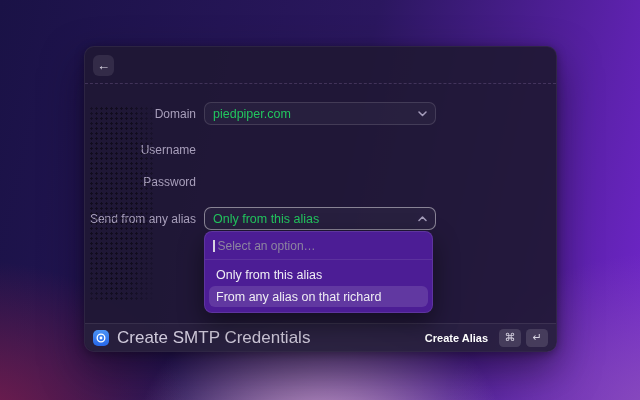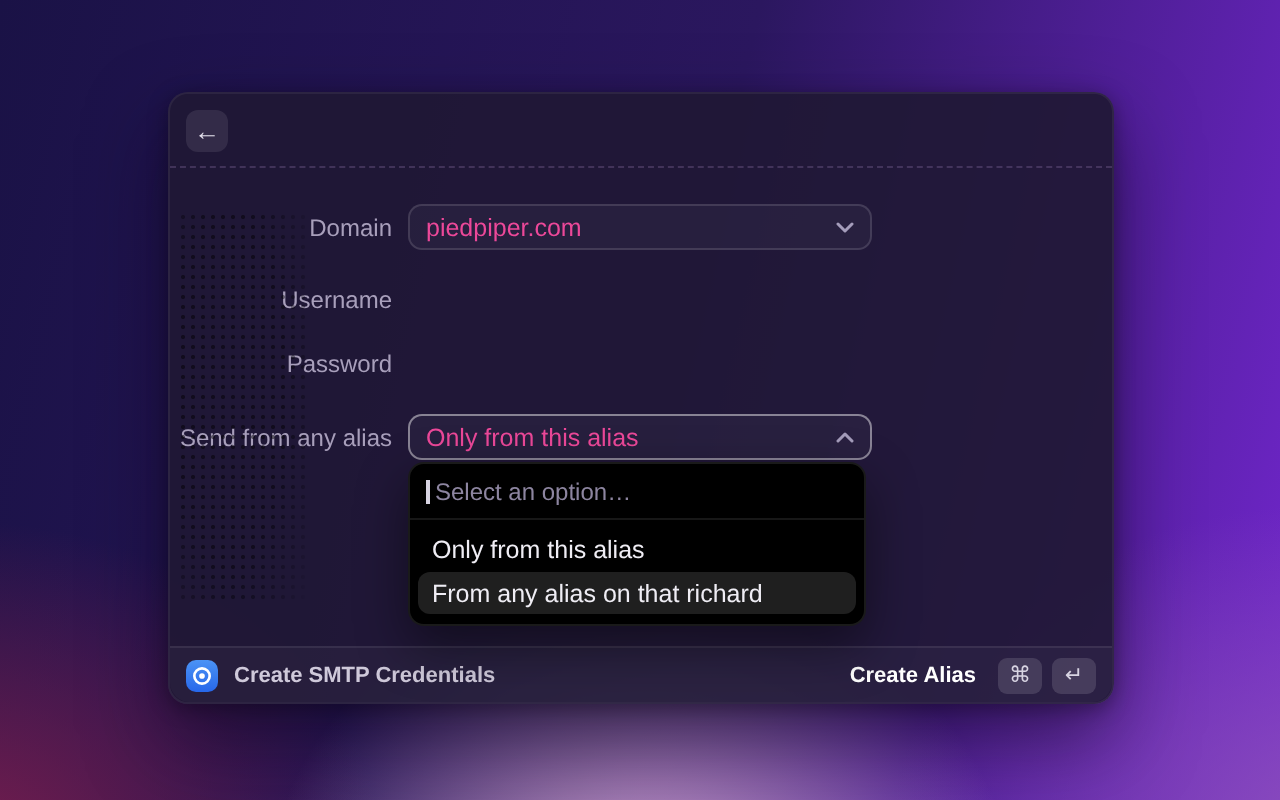--- a/index.html
+++ b/index.html
@@ -47,28 +47,28 @@
     width:111px;text-align:right;padding-right:8px;
     font-size:12px;color:#a89fbb;
   }
   .field{
     width:232px;height:23px;box-sizing:border-box;
     border:1px solid rgba(255,255,255,0.13);
     background:rgba(255,255,255,0.035);
     border-radius:7px;
     display:flex;align-items:center;
     padding:0 8px;
-    font-size:12.5px;color:#ec4899;font-weight:500;
+    font-size:12.5px;color:#22c55e;font-weight:500;
   }
   .field.select{justify-content:space-between;}
   .field.active{border-color:rgba(255,255,255,0.45);}
   .chev{display:flex;align-items:center;color:#a59dbb;}
   .popup{
     position:absolute;left:119px;top:184px;width:229px;
-    background:#000000;
+    background:#4c1d95;
     border:1px solid rgba(255,255,255,0.10);
     border-radius:8px;
     box-shadow:0 10px 26px rgba(0,0,0,0.45);
     box-sizing:border-box;
     z-index:5;
   }
   .popup-search{
     height:27px;display:flex;align-items:center;padding:0 8px;
     font-size:12px;color:#8d althea;
   }
@@ -88,21 +88,21 @@
     background:rgba(255,255,255,0.03);
     border-radius:0 0 10px 10px;
     display:flex;align-items:center;padding:0 8px;box-sizing:border-box;
   }
   .app-icon{
     width:16px;height:16px;border-radius:5px;
     background:linear-gradient(180deg,#4b93f5 0%,#2767ea 100%);
     display:flex;align-items:center;justify-content:center;
     margin-right:8px;flex:0 0 auto;
   }
-  .footer-label{font-size:11px;color:#cfc9da;font-weight:700;}
+  .footer-label{font-size:17px;color:#cfc9da;font-weight:400;}
   .footer-right{margin-left:auto;display:flex;align-items:center;gap:5px;}
   .primary-action{font-size:11px;color:#ffffff;font-weight:700;margin-right:6px;}
   .key-badge{
     min-width:22px;height:18px;border-radius:4.5px;
     background:rgba(255,255,255,0.13);
     display:flex;align-items:center;justify-content:center;
     font-size:11px;color:#d8d4e2;box-sizing:border-box;padding:0 3px;
   }
 </style>
 </head>

